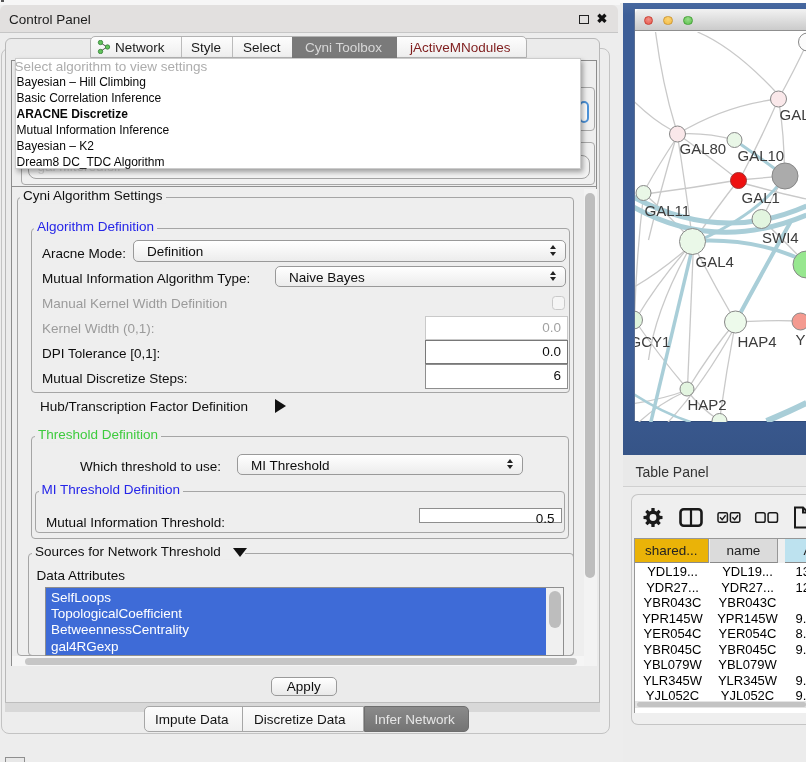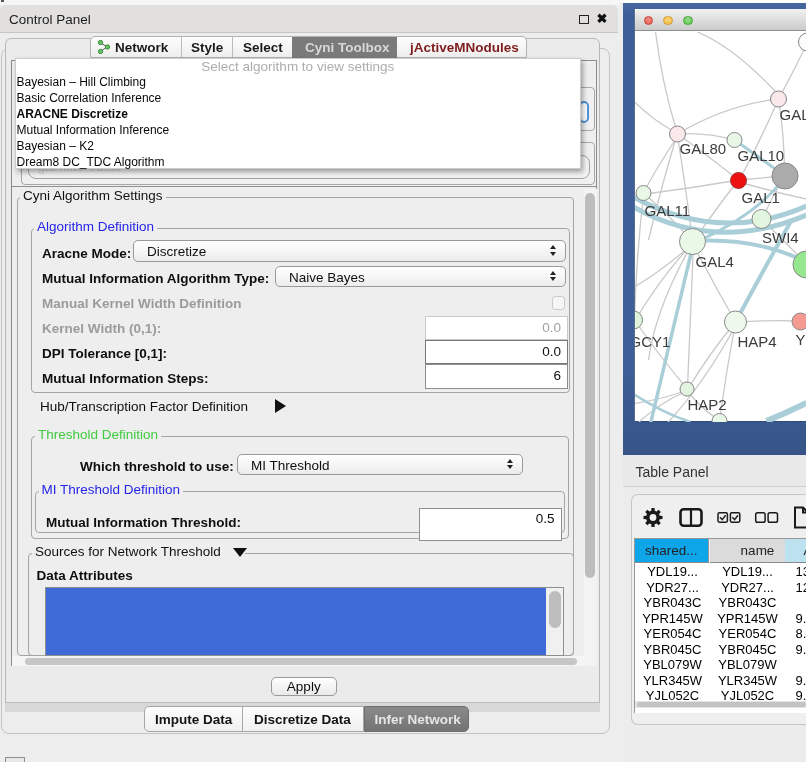--- a/index.html
+++ b/index.html
@@ -1,17 +1,17 @@
 <!DOCTYPE html>
 <html><head><meta charset="utf-8">
 <style>
 *{margin:0;padding:0;box-sizing:border-box}
 html,body{width:806px;height:762px;overflow:hidden;background:#EDEDED;font-family:"Liberation Sans",sans-serif;position:relative}
 .ab{position:absolute}
-.bl{position:absolute;font-size:13.5px;font-weight:bold;color:#0e0e0e;white-space:nowrap}
+.bl{position:absolute;font-size:13.5px;font-weight:normal;color:#0e0e0e;white-space:nowrap}
 .rl{position:absolute;font-size:13.5px;color:#0e0e0e;white-space:nowrap}
 .gb{position:absolute;border:1px solid #a5a5a5;border-radius:4px}
 .gl{position:absolute;background:#eee;padding:0 3px;font-size:13.5px;line-height:14px;white-space:nowrap;transform:translateY(-54%)}
 .combo{position:absolute;border:1px solid #999;border-radius:5px;background:linear-gradient(#fff,#ececec);font-size:13.5px;color:#0e0e0e}
 .combo span{position:absolute;left:13px;top:3px}
 .ar{position:absolute;right:7px;top:50%;margin-top:-5.5px;width:8px;height:11px}
 .ar:before{content:"";position:absolute;left:0;top:0;border:3.5px solid transparent;border-bottom:4.5px solid #222;border-top:none}
 .ar:after{content:"";position:absolute;left:0;top:6.5px;border:3.5px solid transparent;border-top:4.5px solid #222;border-bottom:none}
 .fld{position:absolute;background:#fff;border:1px solid #8e8e8e;font-size:13.5px;color:#0e0e0e;text-align:right;padding-right:6px}
 </style></head>
@@ -53,59 +53,60 @@
 <div class="ab" style="left:11.5px;top:185.5px;width:585px;height:1px;background:#909090"></div>
 
 <div class="gb" style="left:17px;top:197px;width:556.5px;height:459px"></div>
 <div class="gl" style="left:20px;top:197px;color:#111">Cyni Algorithm Settings</div>
 
 <div class="gb" style="left:30.5px;top:227.5px;width:539px;height:165.5px"></div>
 <div class="gl" style="left:34px;top:227.5px;color:#2525e8">Algorithm Definition</div>
 
 <div class="bl" style="left:42px;top:246px">Aracne Mode:</div>
 <div class="combo" style="left:133px;top:240px;width:432.5px;height:21.5px">
-    <span>Discretize</span>
+    <span>Definition</span>
     <i class="ar"></i>
   </div>
 <div class="bl" style="left:42px;top:271px">Mutual Information Algorithm Type:</div>
 <div class="combo" style="left:275px;top:265.5px;width:290.5px;height:21.5px">
     <span>Naive Bayes</span>
     <i class="ar"></i>
   </div>
 <div class="bl" style="left:42px;top:296px;color:#9b9b9b">Manual Kernel Width Definition</div>
 <div class="ab" style="left:551.5px;top:296px;width:13.5px;height:13.5px;background:#f5f5f5;border:1.6px solid #c9c9c9;border-radius:3.5px"></div>
 <div class="bl" style="left:42px;top:320.5px;color:#9b9b9b">Kernel Width (0,1):</div>
 <div class="fld" style="left:425px;top:315.5px;width:143px;height:24px;border-color:#c9c9c9;color:#a2a2a2;line-height:22px">0.0</div>
 <div class="bl" style="left:42px;top:345.5px">DPI Tolerance [0,1]:</div>
 <div class="fld" style="left:425px;top:339.5px;width:143px;height:24.5px;border:1.6px solid #787878;line-height:21.5px">0.0</div>
-<div class="bl" style="left:42px;top:370.5px">Mutual Information Steps:</div>
+<div class="bl" style="left:42px;top:370.5px">Mutual Discretize Steps:</div>
 <div class="fld" style="left:425px;top:364px;width:143px;height:24.5px;line-height:22.5px">6</div>
 
 <div class="rl" style="left:40px;top:399px">Hub/Transcription Factor Definition</div>
 <div class="ab" style="left:274.5px;top:398.5px;width:0;height:0;border-left:11px solid #111;border-top:7px solid transparent;border-bottom:7px solid transparent"></div>
 
 <div class="gb" style="left:31px;top:435.5px;width:537.5px;height:103px"></div>
 <div class="gl" style="left:35px;top:435.5px;color:#3ecb3e">Threshold Definition</div>
 <div class="bl" style="left:80px;top:459px">Which threshold to use:</div>
 <div class="combo" style="left:237px;top:453.5px;width:286px;height:21.5px">
     <span>MI Threshold</span>
     <i class="ar"></i>
   </div>
 
 <div class="gb" style="left:34.5px;top:491px;width:530px;height:41.5px"></div>
 <div class="gl" style="left:38.5px;top:491px;color:#2525e8">MI Threshold Definition</div>
 <div class="bl" style="left:46px;top:515px">Mutual Information Threshold:</div>
-<div class="fld" style="left:418.5px;top:507.5px;width:143px;height:33px;line-height:20px">0.5</div>
+<div class="fld" style="left:418.5px;top:507.5px;width:143px;height:15px;line-height:20px">0.5</div>
 
 <div class="gb" style="left:28px;top:552.5px;width:545.5px;height:103.5px"></div>
 <div class="gl" style="left:32px;top:552.5px;color:#111;padding-right:24px">Sources for Network Threshold</div>
 <div class="ab" style="left:233px;top:548px;width:0;height:0;border-top:9px solid #111;border-left:7px solid transparent;border-right:7px solid transparent"></div>
 <div class="bl" style="left:36.5px;top:568px">Data Attributes</div>
 <div class="ab" style="left:45px;top:587px;width:519px;height:69px;background:#fff;border:1px solid #8e8e8e;overflow:hidden">
   <div class="ab" style="left:0;top:0;width:500px;height:68px;background:#3e6bd7"></div>
+  <div class="ab" style="left:5px;top:1.5px;font-size:13.5px;color:#fff;line-height:16.4px">SelfLoops<br>TopologicalCoefficient<br>BetweennessCentrality<br>gal4RGexp</div>
   <div class="ab" style="left:500px;top:0;width:18px;height:68px;background:#f0f0f0"></div>
   <div class="ab" style="left:502.5px;top:3px;width:12.5px;height:37px;background:#bdbdbd;border-radius:6px"></div>
 </div>
 
 <div class="ab" style="left:12px;top:656px;width:584px;height:9.5px;background:#f5f5f5"></div>
 <div class="ab" style="left:25px;top:657.5px;width:552px;height:7px;background:#c6c6c6;border-radius:3.5px"></div>
 
 <div class="ab" style="left:583.5px;top:189px;width:13px;height:476.5px;background:#f3f3f3"></div>
 <div class="ab" style="left:585px;top:192.5px;width:10px;height:385px;background:#bdbdbd;border-radius:5px"></div>
 
@@ -115,21 +116,21 @@
 <div class="ab" style="left:144px;top:706px;width:219.5px;height:25.5px;background:linear-gradient(#fcfcfc,#f0f0f0);border:1px solid #a6a6a6;border-radius:5px 0 0 5px"></div>
 <div class="ab" style="left:241.5px;top:706px;width:1px;height:25.5px;background:#a6a6a6"></div>
 <div class="ab" style="left:363.5px;top:706px;width:105.5px;height:25.5px;background:linear-gradient(#8a8a8a,#747474);border:1px solid #6e6e6e;border-radius:0 5px 5px 0"></div>
 <div class="bl" style="left:155px;top:712px;color:#141414">Impute Data</div>
 <div class="bl" style="left:254px;top:712px;color:#141414">Discretize Data</div>
 <div class="bl" style="left:374.5px;top:712px;color:#e6e6e6">Infer Network</div>
 
 <div class="ab" style="left:5px;top:756.5px;width:19.5px;height:10px;background:#e8e8e8;border:1.6px solid #8f8f8f"></div>
 
 <div class="ab" style="left:14.5px;top:57.5px;width:566.5px;height:111px;background:#fff;border:1px solid #ccc;box-shadow:2px 3px 5px rgba(0,0,0,0.35)"></div>
-<div class="ab" style="left:14.5px;top:59px;width:566.5px;text-align:center;font-size:13.5px;color:#adadad">Select algorithm to view settings</div>
+<div class="ab" style="left:14.5px;top:59px;width:566.5px;font-size:13.5px;color:#adadad">Select algorithm to view settings</div>
 <div class="ab" style="left:16.5px;top:73.5px;font-size:12px;color:#080808;line-height:16.05px;white-space:nowrap">Bayesian – Hill Climbing<br>Basic Correlation Inference<br><b>ARACNE Discretize</b><br>Mutual Information Inference<br>Bayesian – K2<br>Dream8 DC_TDC Algorithm</div>
 
 <div class="ab" style="left:620px;top:0;width:186px;height:2.5px;background:#fdfdfd"></div>
 <div class="ab" style="left:622.5px;top:2.5px;width:183.5px;height:452.5px;background:linear-gradient(#47689f,#3d5e97 12px,#3d5e97 80%,#365487)"></div>
 
 <div class="ab" style="left:633.5px;top:9px;width:172.5px;height:412.5px;background:#fff;border-left:1px solid #5a6e92;border-bottom:1px solid #2e4a7a"></div>
 <div class="ab" style="left:634.5px;top:9px;width:171.5px;height:22px;background:linear-gradient(#f2f2f2,#cbcbcb);border-bottom:1px solid #8f8f8f;border-radius:5px 0 0 0"></div>
 <div class="ab" style="left:643.6px;top:15.5px;width:9.8px;height:9.8px;border-radius:50%;background:radial-gradient(circle at 50% 35%,#f09087,#e9564a);border:0.8px solid #ca4237"></div>
 <div class="ab" style="left:662.9px;top:15.5px;width:9.8px;height:9.8px;border-radius:50%;background:radial-gradient(circle at 50% 35%,#fad377,#f4bb40);border:0.8px solid #cf9a36"></div>
 <div class="ab" style="left:682.9px;top:15.5px;width:9.8px;height:9.8px;border-radius:50%;background:radial-gradient(circle at 50% 35%,#9adb8b,#58c24a);border:0.8px solid #47a23a"></div>
@@ -229,22 +230,22 @@
 <rect x="90.4" y="8.8" width="9.4" height="9.4" rx="1.4"></rect>
 <path d="M80,13.3 l2.2,2.4 3.4,-4.4" stroke-width="1.4"></path>
 <path d="M92.4,13.3 l2.2,2.4 3.4,-4.4" stroke-width="1.4"></path>
 <rect x="115.7" y="8.8" width="9.4" height="9.4" rx="1.8"></rect>
 <rect x="128.1" y="8.8" width="9.4" height="9.4" rx="1.8"></rect>
 </g>
 <path d="M155,3.5 h8 l5,5 v15 h-13 z M163,3.5 v5 h5" fill="none" stroke="#1a1a1a" stroke-width="2"></path>
 </svg>
 
 <div class="ab" style="left:633.5px;top:538px;width:172.5px;height:25px;border-top:1px solid #979797;border-left:1px solid #979797"></div>
-<div class="ab" style="left:634.5px;top:539px;width:74.5px;height:24px;background:#0ea5e9;border-right:1px solid #979797;border-bottom:1px solid #8a8a8a;text-align:center;font-size:13.5px;line-height:23px;color:#222">shared...</div>
-<div class="ab" style="left:710px;top:539px;width:96px;height:24px;background:#dbdbdb;border-right:1px solid #979797;border-bottom:1px solid #8a8a8a;text-align:center;font-size:13.5px;line-height:23px;color:#222">name</div>
+<div class="ab" style="left:634.5px;top:539px;width:74.5px;height:24px;background:#eab308;border-right:1px solid #979797;border-bottom:1px solid #8a8a8a;text-align:center;font-size:13.5px;line-height:23px;color:#222">shared...</div>
+<div class="ab" style="left:710px;top:539px;width:68px;height:24px;background:#dbdbdb;border-right:1px solid #979797;border-bottom:1px solid #8a8a8a;text-align:center;font-size:13.5px;line-height:23px;color:#222">name</div>
 <div class="ab" style="left:785px;top:539px;width:21px;height:24px;background:#bde2ef;border-bottom:1px solid #8a8a8a;font-size:13.5px;line-height:23px;color:#222;padding-left:18.5px;overflow:hidden">A</div>
 <div class="ab" style="left:633.5px;top:563px;width:172.5px;height:137.5px;background:#fff;border-left:1px solid #979797;overflow:hidden">
  <div class="ab" style="left:0.5px;top:1px;width:75px;text-align:center;font-size:13px;color:#000;line-height:15.55px">YDL19...<br>YDR27...<br>YBR043C<br>YPR145W<br>YER054C<br>YBR045C<br>YBL079W<br>YLR345W<br>YJL052C</div>
  <div class="ab" style="left:76px;top:1px;width:74px;text-align:center;font-size:13px;color:#000;line-height:15.55px">YDL19...<br>YDR27...<br>YBR043C<br>YPR145W<br>YER054C<br>YBR045C<br>YBL079W<br>YLR345W<br>YJL052C</div>
  <div class="ab" style="left:161px;top:1px;width:20px;font-size:13px;color:#000;line-height:15.55px">13<br>12<br>&nbsp;<br>9.<br>8.<br>9.<br>&nbsp;<br>9.<br>9.</div>
 </div>
 <div class="ab" style="left:633.5px;top:700.5px;width:172.5px;height:7.5px;background:#e4e4e4;border-left:1px solid #979797"></div>
 <div class="ab" style="left:637px;top:701.5px;width:169px;height:5.5px;background:#c3c3c3;border-radius:3px"></div>
 <div class="ab" style="left:633.5px;top:708px;width:172.5px;height:5px;background:#fff;border-left:1px solid #979797"></div>
 

